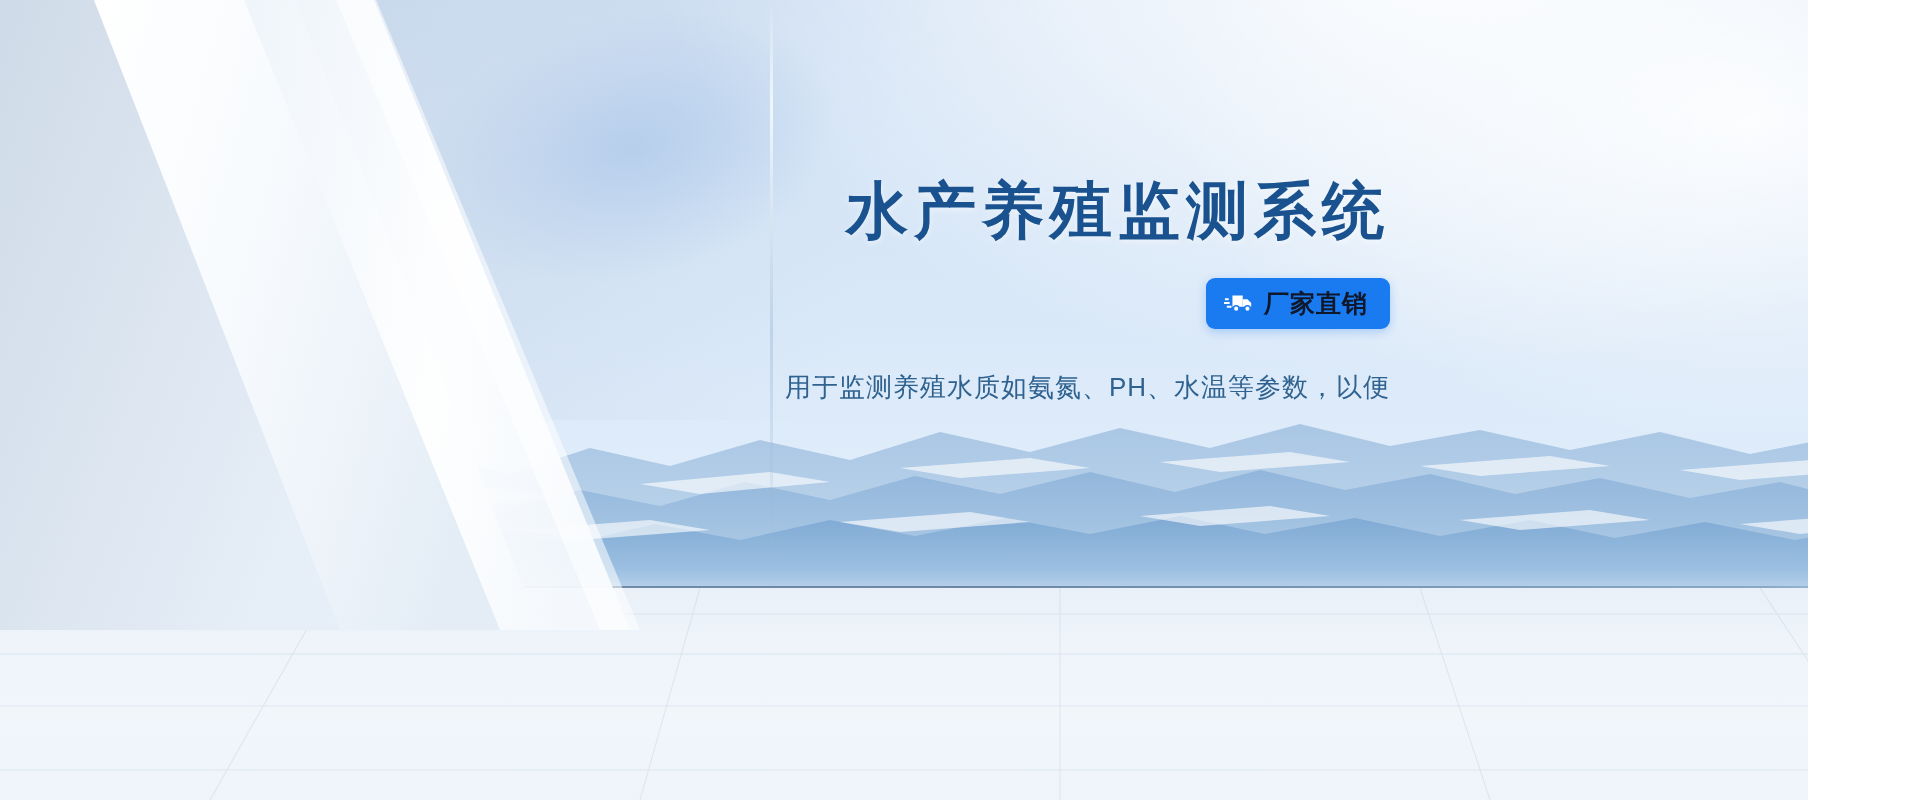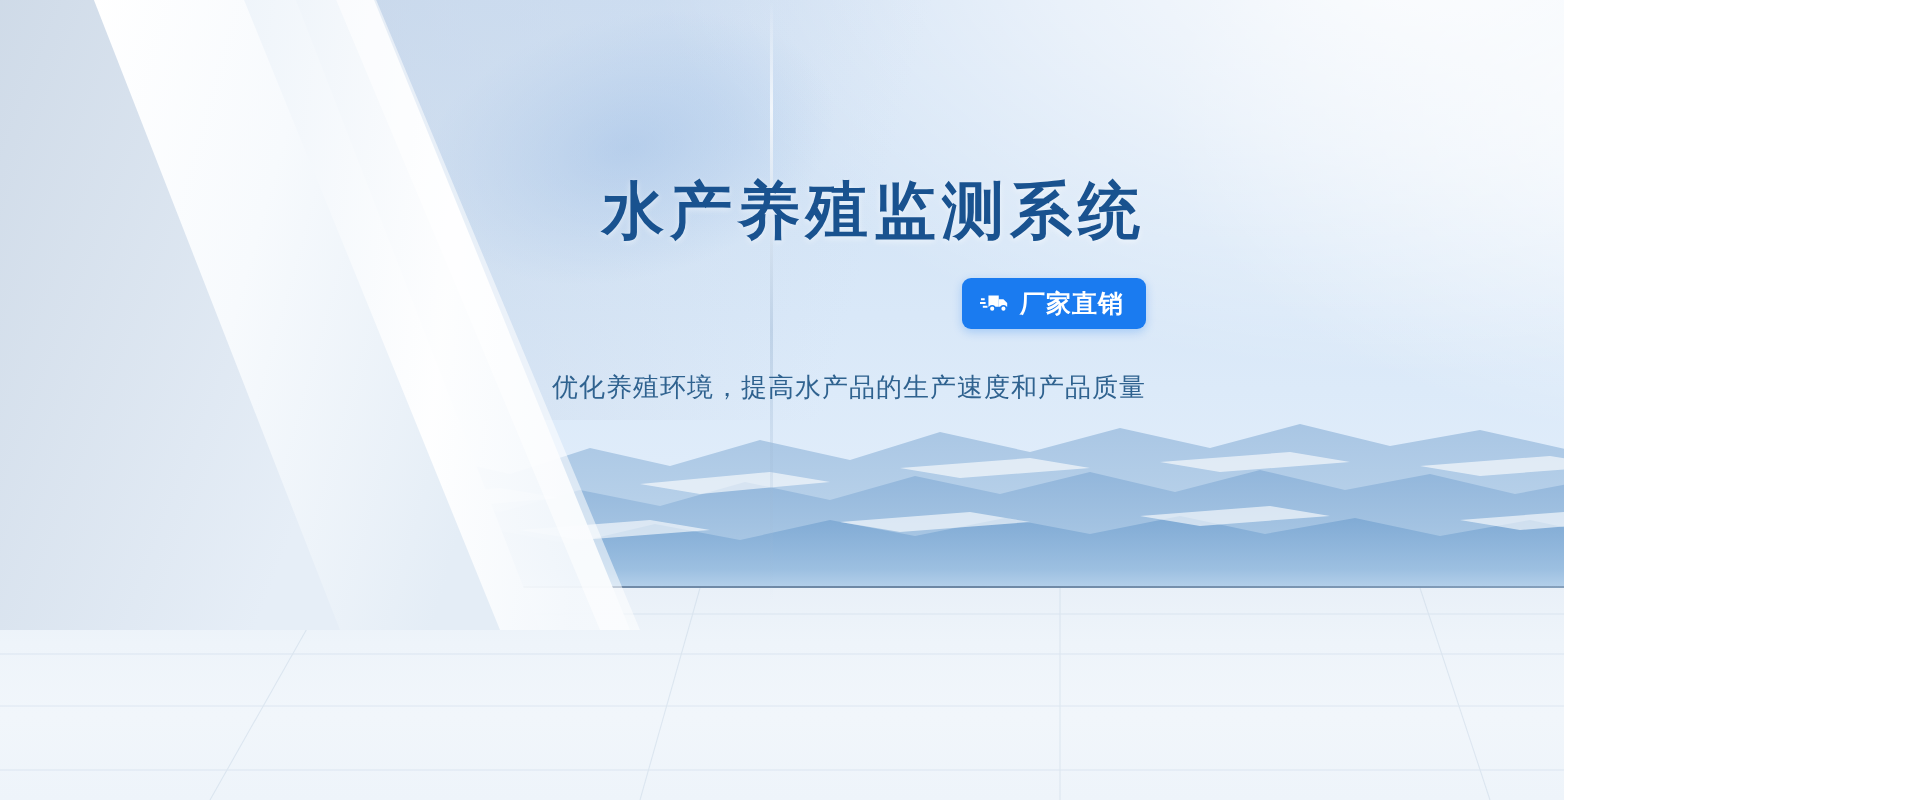--- a/index.html
+++ b/index.html
@@ -1,20 +1,20 @@
 <!DOCTYPE html>
 <html><head>
 <meta charset="utf-8">
 <style>
   html,body{margin:0;padding:0;background:#fff;}
   body{font-family:"Liberation Sans","DejaVu Sans",sans-serif;}
 
   .banner{
     position:relative;
-    width:1564px;height:800px;
+    width:1808px;height:800px;
     overflow:hidden;
     background:linear-gradient(160deg,#dfe6ef 0%,#dde6f2 18%,#d7e4f4 34%,#d3e3f6 50%,#dbe9f8 68%,#e8f1fb 84%,#f2f7fc 100%);
   }
 
   
   .sky{position:absolute;inset:0;
     background:
       radial-gradient(1100px 620px at 1420px -60px, rgba(255,255,255,.95) 0%, rgba(255,255,255,.55) 34%, rgba(255,255,255,0) 70%),
       radial-gradient(900px 500px at 1750px 120px, rgba(255,255,255,.85) 0%, rgba(255,255,255,0) 65%),
       linear-gradient(180deg,#cfe0f4 0%,#d6e6f7 30%,#dfecfa 58%,#eaf3fc 80%,#f4f9fd 100%);
@@ -55,21 +55,21 @@
     letter-spacing:6px;
     color:#19528f;
     text-shadow:0 2px 6px rgba(255,255,255,.5);
     white-space:nowrap;
   }
 
   .badges{margin-top:34px;display:flex;justify-content:flex-end;gap:24px;}
   .badge{
     display:inline-flex;align-items:center;gap:10px;
     background:#1a7bf0;
-    color:#ffffff;
+    color:#0f172a;
     border-radius:9px;
     padding:9px 22px 9px 18px;
     font-size:25px;
     font-weight:bold;
     letter-spacing:1px;
     box-shadow:0 3px 10px rgba(26,123,240,.28);
     white-space:nowrap;
   }
   .badge .bi{display:inline-flex;align-items:center;width:30px;height:24px;flex:0 0 auto;}
   .badge .bi svg{width:100%;height:100%;display:block;}
@@ -198,18 +198,18 @@
             </g>
           </svg>
         </span>
         <span>厂家直销</span>
       </div>
 
 
     </div>
 
     <div class="desc">
-      <span>优化养殖环境，提高水产品的生产速度和产品质量</span>
+      <span>用于监测养殖水质如氨氮、PH、水温等参数，以便</span>
     </div>
 
   </div>
 
 </div>
 
 </body></html>

